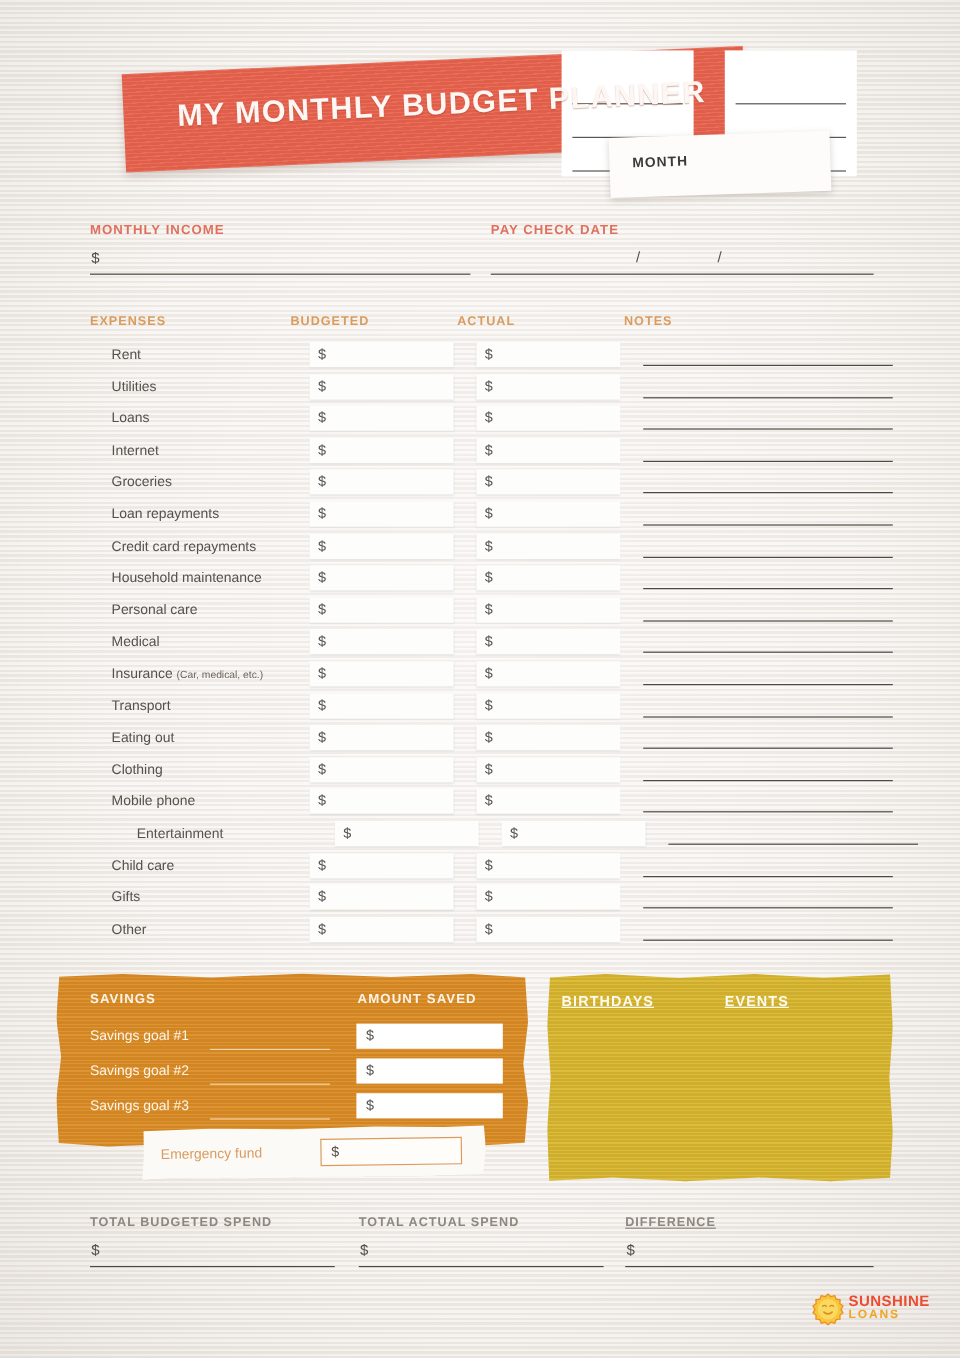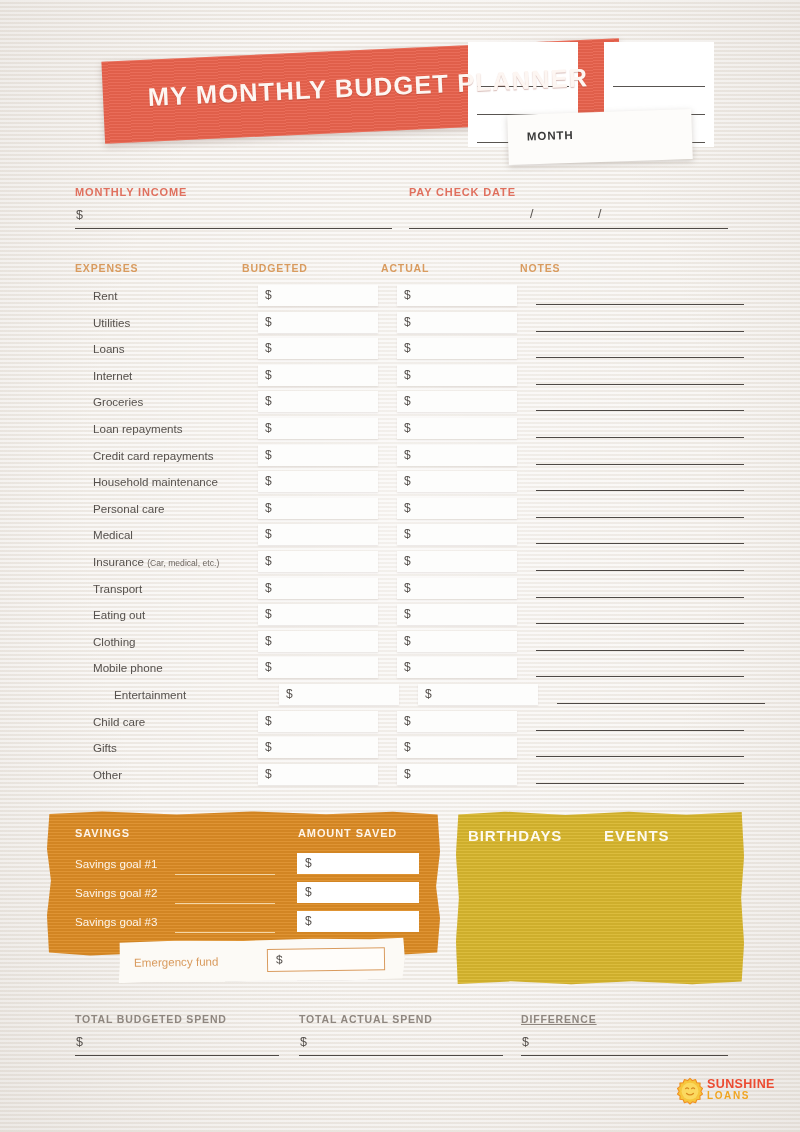--- a/index.html
+++ b/index.html
@@ -314,25 +314,26 @@
     background-image: repeating-linear-gradient(
       to bottom,
       rgba(255,255,255,0.07) 0px,
       rgba(255,255,255,0.07) 1px,
       rgba(0,0,0,0.05) 1px,
       rgba(0,0,0,0.05) 3px
     );
   }
   .cal-head {
     position: absolute;
-    font-size: 15px;
+    font-size: 12px;
     font-weight: bold;
     letter-spacing: 0.9px;
     color: #fdfaf0;
     z-index: 2;
+    text-decoration: underline;
   }
   .cal-note {
     position: absolute;
     top: 42px;
     width: 110px;
     height: 105px;
     background: #ffffff;
     z-index: 2;
   }
   .cal-note-rule {

